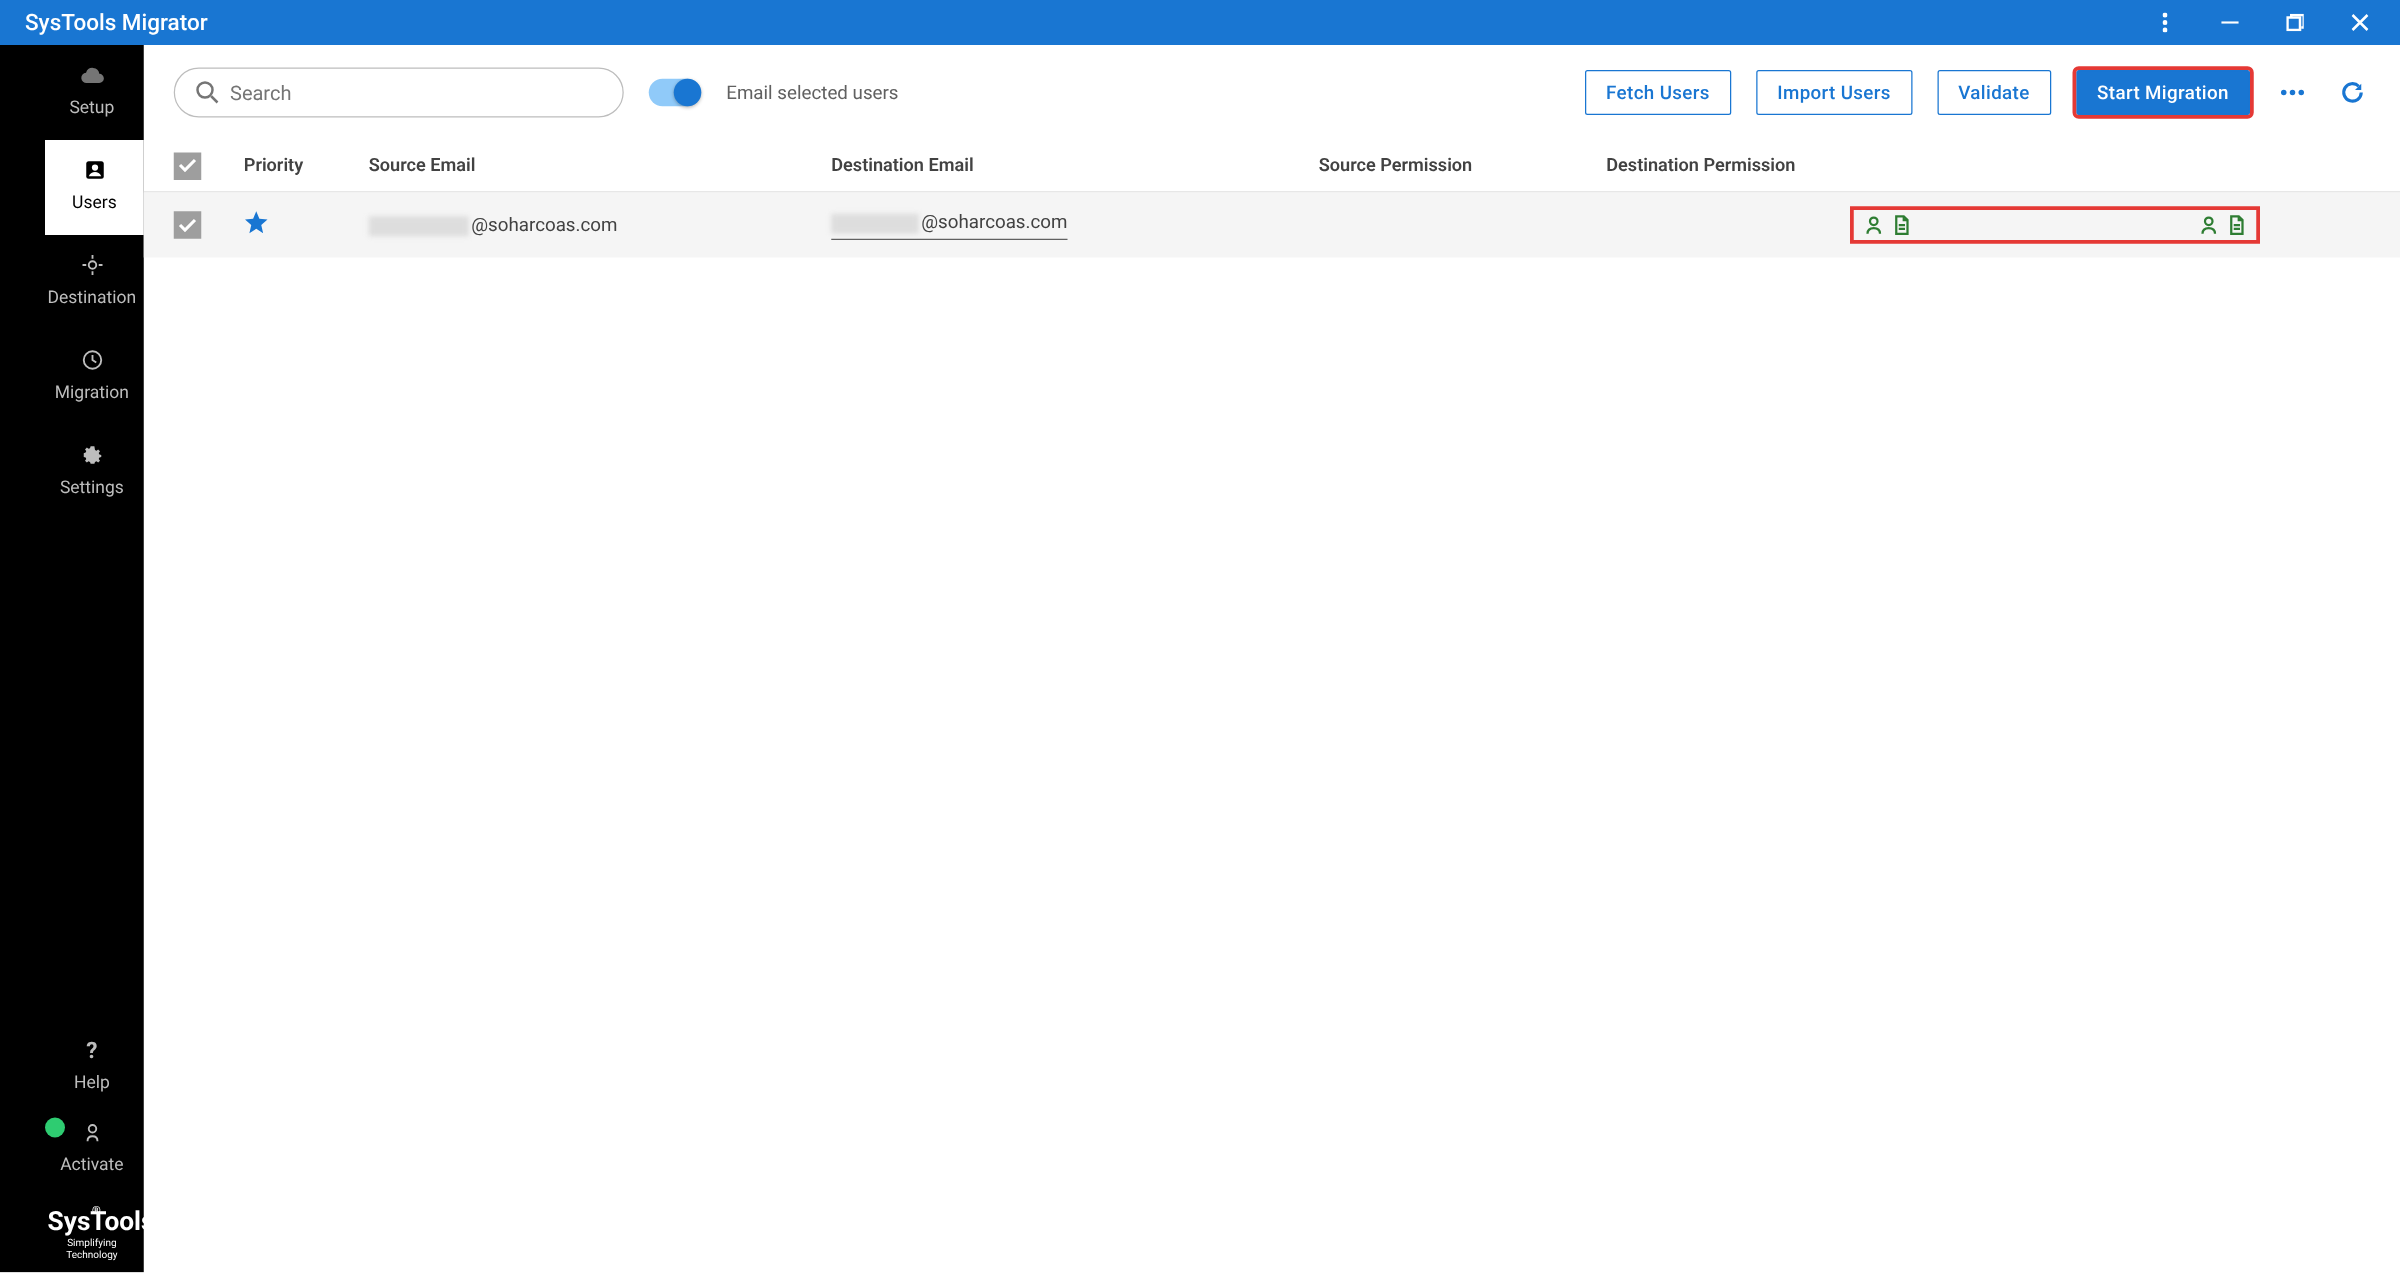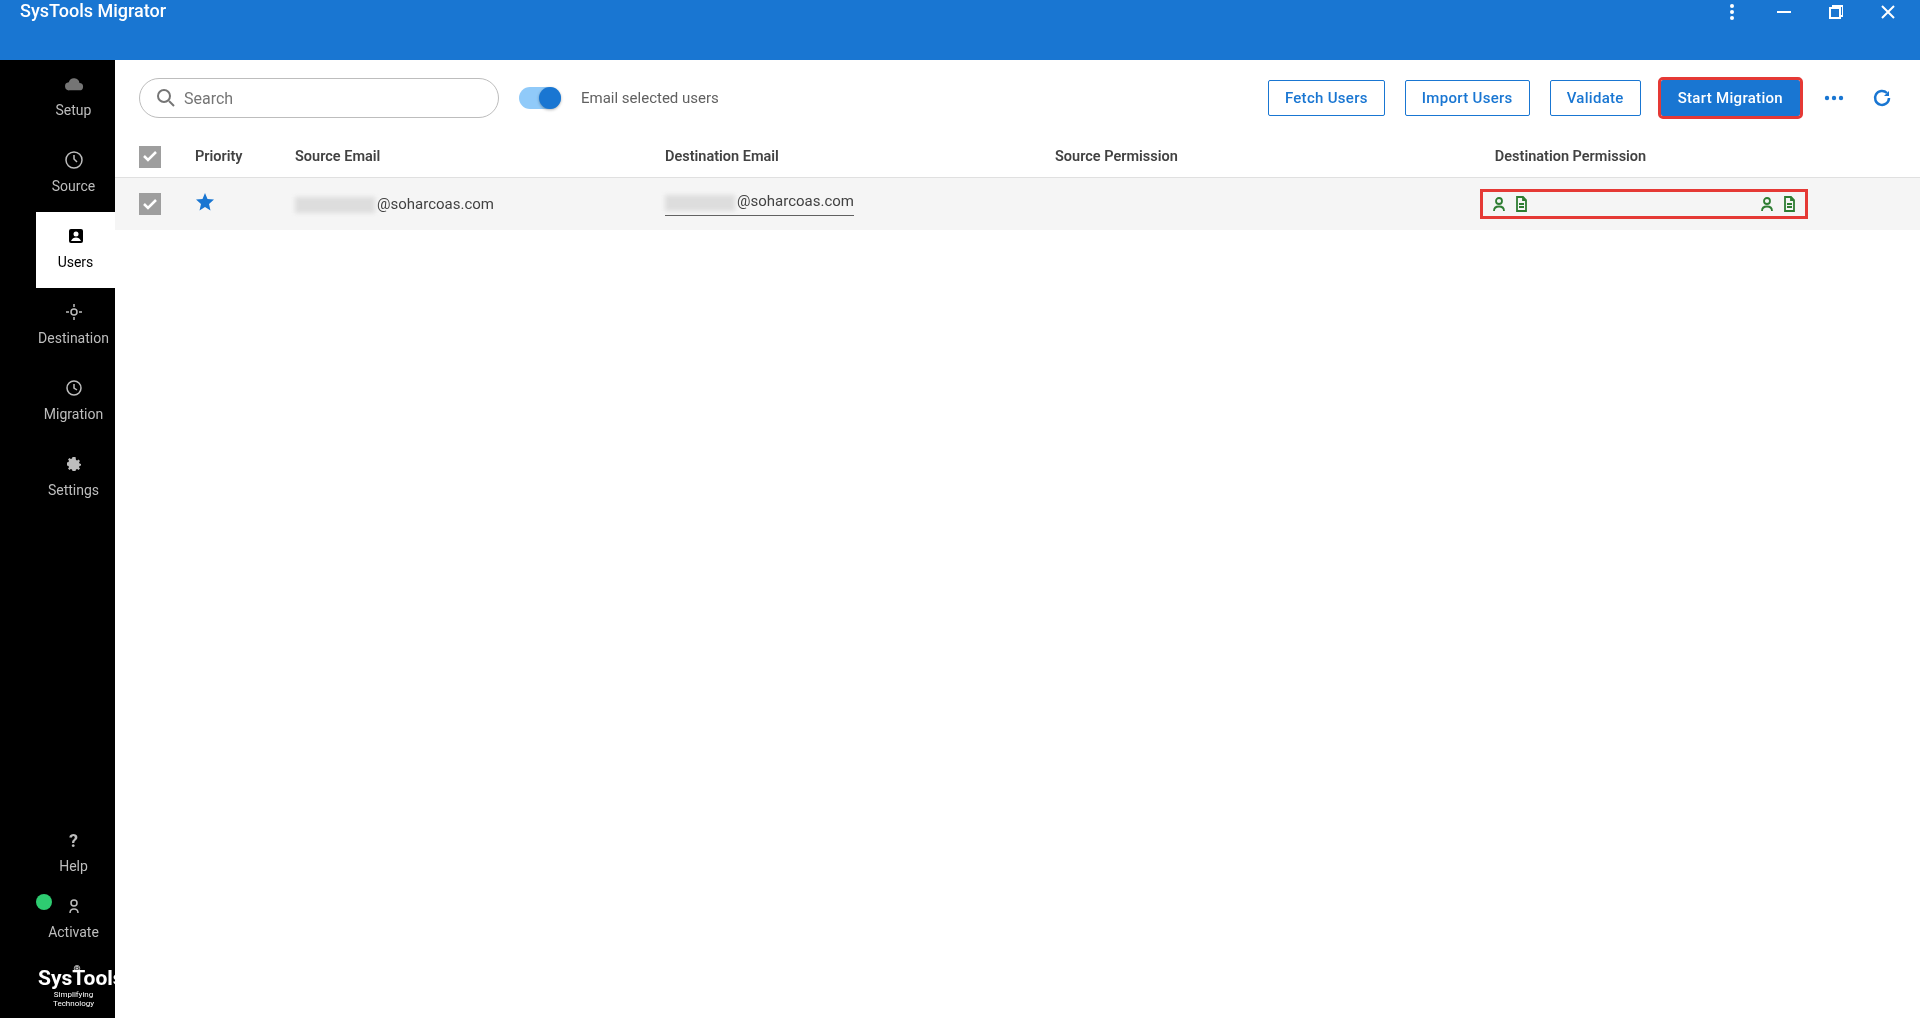--- a/index.html
+++ b/index.html
@@ -1,18 +1,18 @@
 <!DOCTYPE html>
 <html><head>
 <meta charset="utf-8">
 <style>
 * { margin: 0; padding: 0; box-sizing: border-box; font-family: -apple-system, BlinkMacSystemFont, "Segoe UI", Roboto, Arial, sans-serif; }
 body { width: 1920px; height: 1018px; overflow: hidden; display: flex; flex-direction: column; background: #fff; }
 
-.titlebar { height: 60px; background: #1976d2; display: flex; align-items: flex-start; padding: 0 20px; }
+.titlebar { height: 36px; background: #1976d2; display: flex; align-items: center; padding: 0 20px; }
 .titlebar-title { color: #fff; font-size: 18px; font-weight: 500; flex: 1; }
 .titlebar-actions { display: flex; gap: 28px; align-items: center; }
 .titlebar-btn { width: 24px; height: 24px; display: flex; align-items: center; justify-content: center; cursor: pointer; color: #fff; }
 
 .app-body { flex: 1; display: flex; overflow: hidden; }
 
 .sidebar { width: 115px; background: #000; display: flex; flex-direction: column; color: #bdbdbd; padding-left: 32px; }
 .sidebar-item { display: flex; flex-direction: column; align-items: center; padding: 14px 0 18px; gap: 8px; cursor: pointer; font-size: 14px; }
 .sidebar-item.active { background: #fff; color: #000; border-left: 4px solid #000; }
 .sidebar-item .sb-icon { width: 20px; height: 20px; display: flex; align-items: center; justify-content: center; }
@@ -38,21 +38,21 @@
 .btn-primary { background: #1976d2; color: #fff; }
 .btn-highlight { outline: 3px solid #e53935; }
 .icon-btn { width: 28px; height: 28px; display:flex; align-items:center; justify-content:center; color:#1976d2; cursor:pointer; }
 
 .table-head { display: flex; align-items: center; padding: 0 24px; height: 42px; border-bottom: 1px solid #e0e0e0; font-size: 14.5px; font-weight: 600; color: #424242; }
 .col-check { width: 56px; display:flex; align-items:center; }
 .col-priority { width: 100px; }
 .col-source { width: 370px; }
 .col-dest { width: 390px; }
 .col-src-perm { width: 230px; }
-.col-dst-perm { flex: 1; text-align: center; padding-right: 40px; }
+.col-dst-perm { flex: 1; text-align: left; padding-right: 40px; }
 
 .table-row { display: flex; align-items: center; padding: 0 24px; height: 52px; background: #f5f5f5; font-size: 15px; color: #424242; }
 .checkbox { width:22px; height:22px; background:#9e9e9e; display:flex; align-items:center; justify-content:center; cursor:pointer; }
 .star { color: #1976d2; }
 .blur-box { display:inline-block; width:80px; height:16px; background:#ddd; filter: blur(2px); vertical-align: middle; margin-right:2px; }
 .dest-email { display:inline-block; border-bottom: 1px solid #616161; padding-bottom: 4px; }
 
 .perm-highlight { border: 3px solid #e53935; padding: 4px 8px; display: inline-flex; align-items: center; gap: 230px; }
 .perm-icons { display: inline-flex; gap: 6px; color: #2e7d32; }
 
@@ -92,29 +92,20 @@
 
 <div class="app-body">
   <div class="sidebar">
     <div class="sidebar-item">
       <span class="sb-icon">
           <svg width="22" height="14" viewBox="0 0 22 14" fill="#757575">
             <path d="M17 6a6 6 0 00-11.7-1A4.5 4.5 0 006 14h11a4 4 0 000-8z"></path>
           </svg>
         </span>
       <span>Setup</span>
-    </div>
-    <div class="sidebar-item">
-      <span class="sb-icon">
-          <svg width="18" height="18" viewBox="0 0 18 18" fill="none" stroke="#bdbdbd" stroke-width="1.5">
-            <circle cx="9" cy="9" r="8"></circle>
-            <path d="M9 4v4l3 3"></path>
-          </svg>
-        </span>
-      <span>Source</span>
     </div>
     <div class="sidebar-item active">
       <span class="sb-icon">
           <svg width="18" height="18" viewBox="0 0 18 18" fill="#000">
             <rect x="2" y="2" width="14" height="14" rx="2"></rect>
             <circle cx="9" cy="7" r="2.5" fill="#fff"></circle>
             <path d="M4 14c1-2.5 3-3.5 5-3.5s4 1 5 3.5" fill="#fff"></path>
           </svg>
         </span>
       <span>Users</span>

